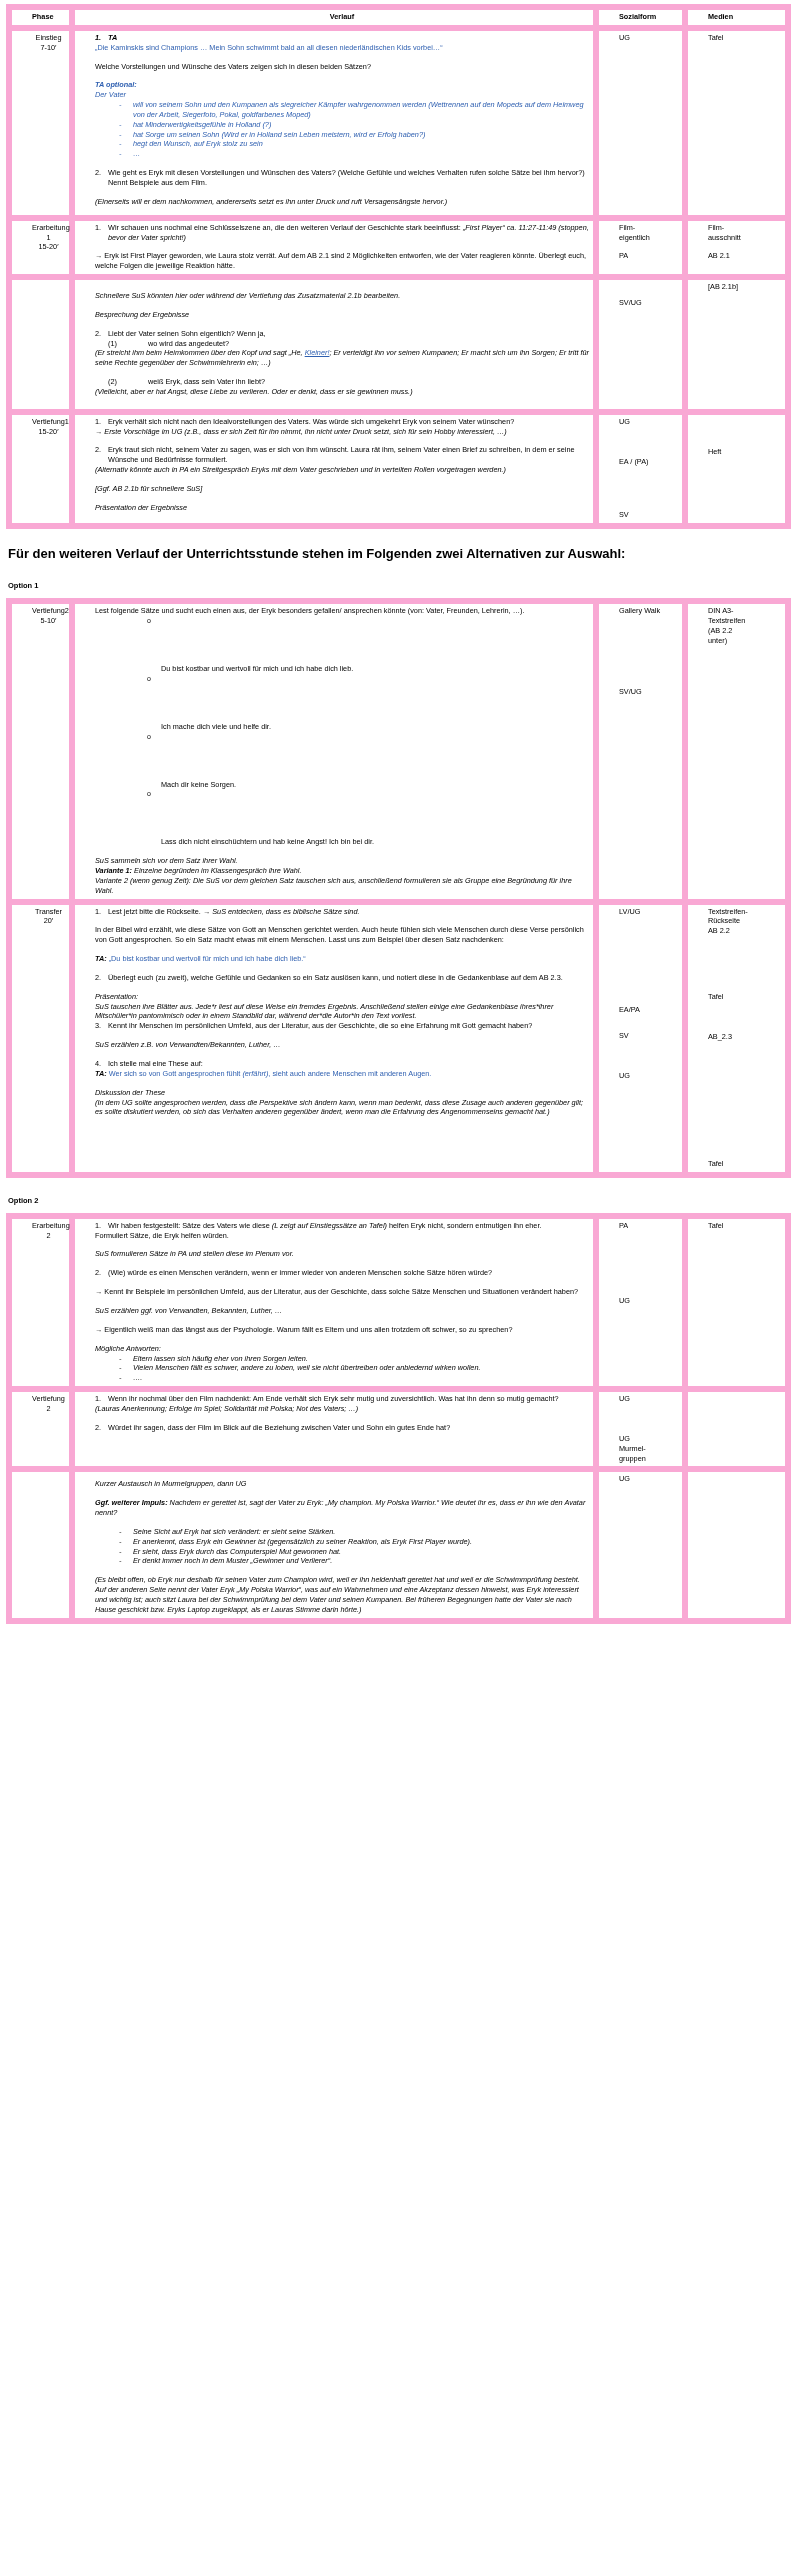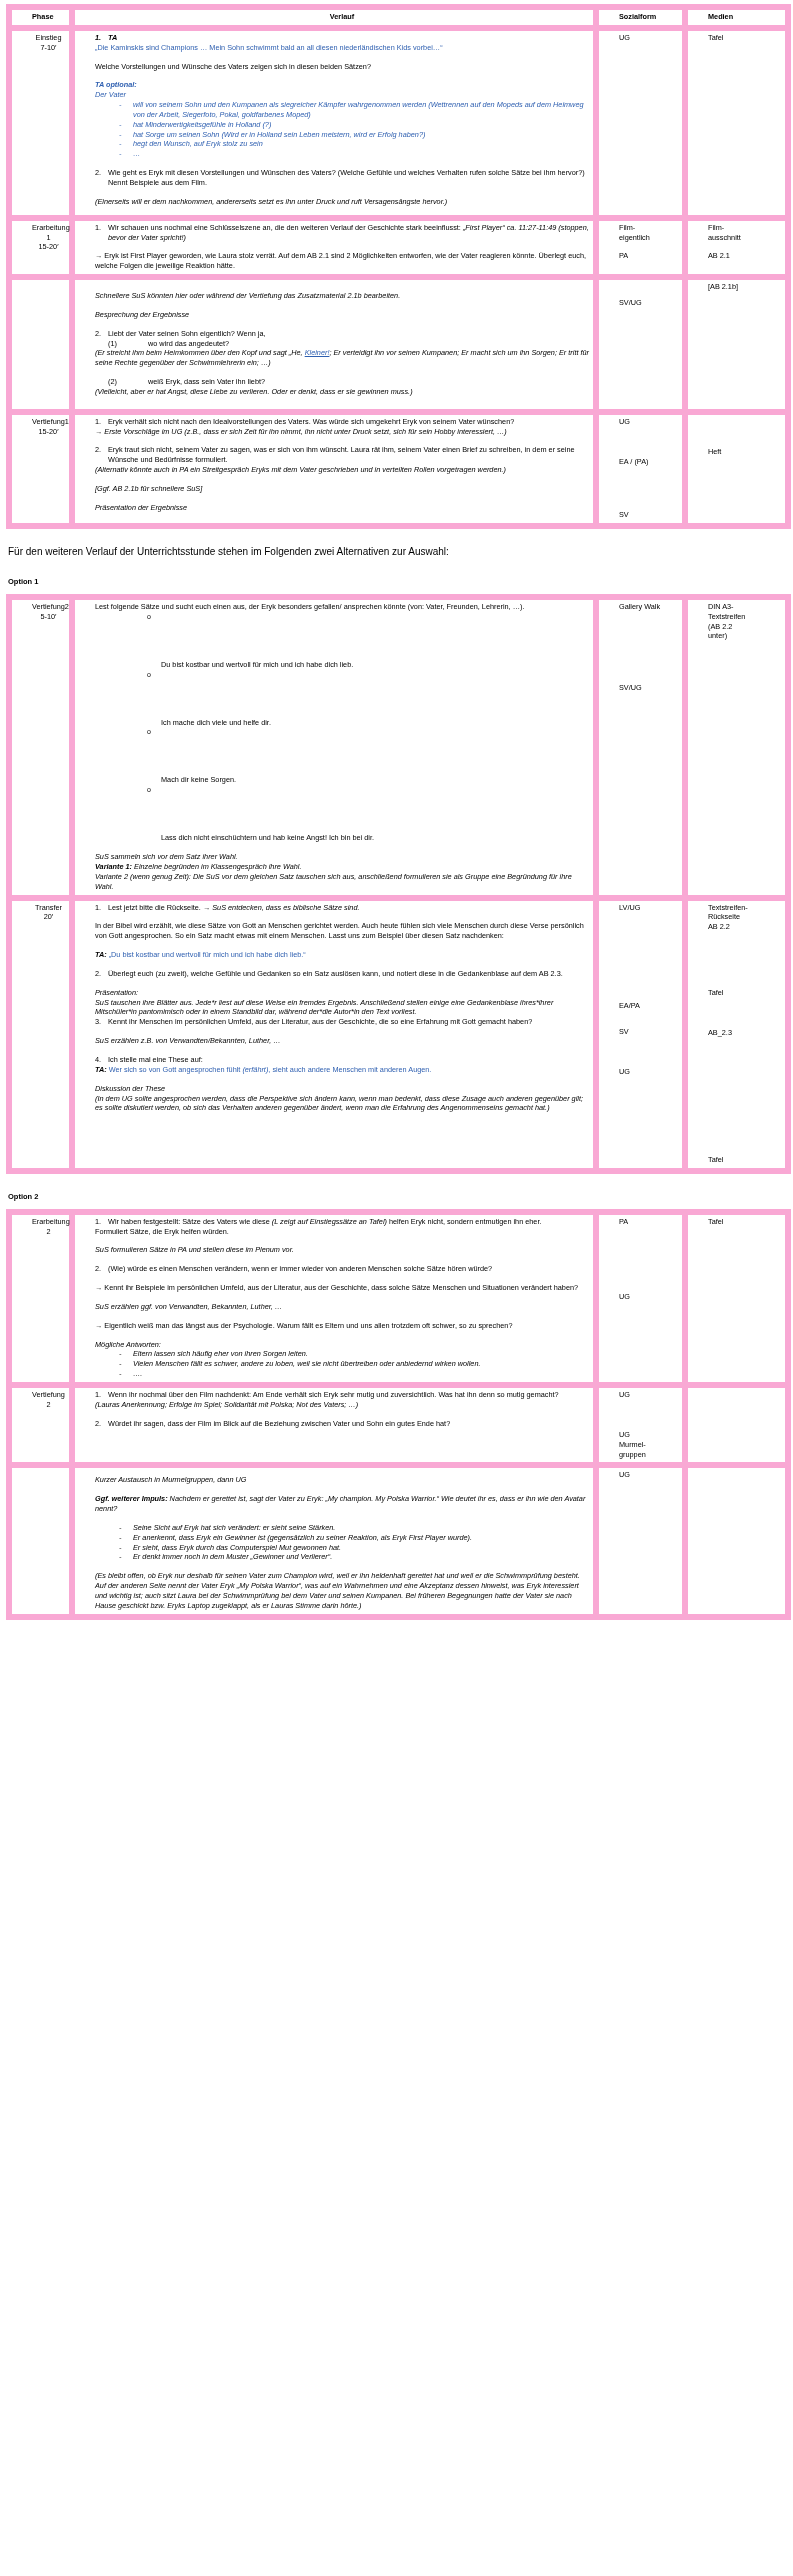--- a/index.html
+++ b/index.html
@@ -86,22 +86,22 @@
   .blue   { color: #2e5fb0; }
   .ital   { font-style: italic; }
   .bold   { font-weight: bold; }
   .ul     { text-decoration: underline; }
   .sp     { height: 9px; }
   .sp-sm  { height: 5px; }
 
   p.blk { margin: 0; }
 
   .section-note {
-    font-weight: normal;
-    font-size: 10px;
+    font-weight: bold;
+    font-size: 13px;
     margin: 16px 0 0 2px;
   }
   .option-title {
     font-weight: bold;
     font-size: 7.5px;
     margin: 18px 0 7px 2px;
   }
   .soz-line { display:block; }
   .med-line { display:block; }
   .pad-top-16 { padding-top: 16px; }

